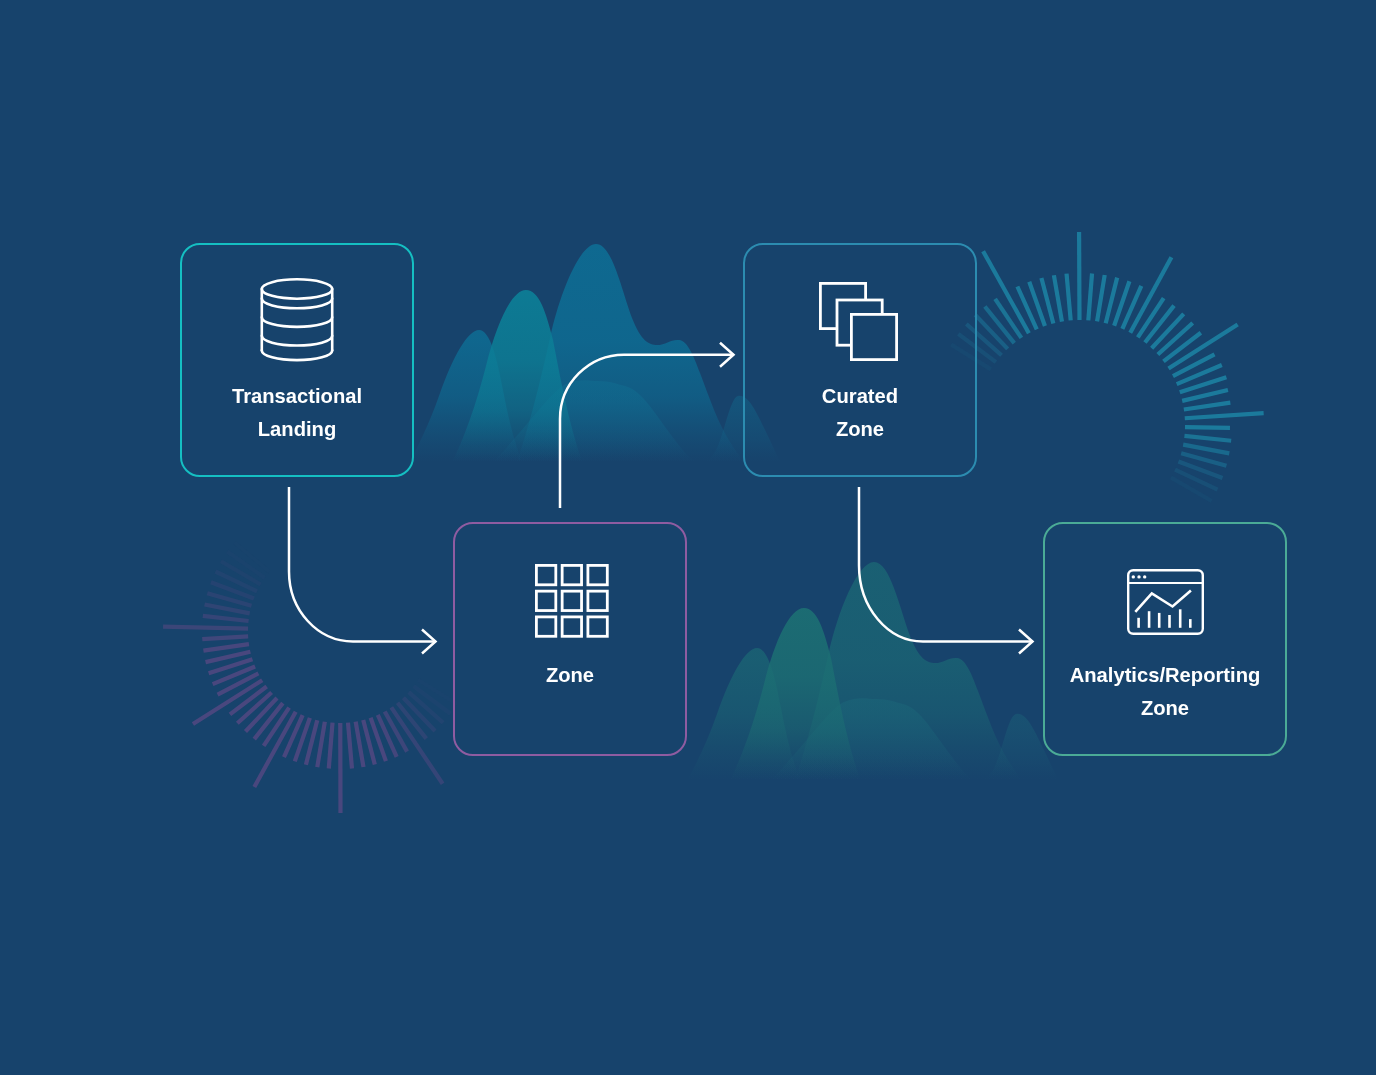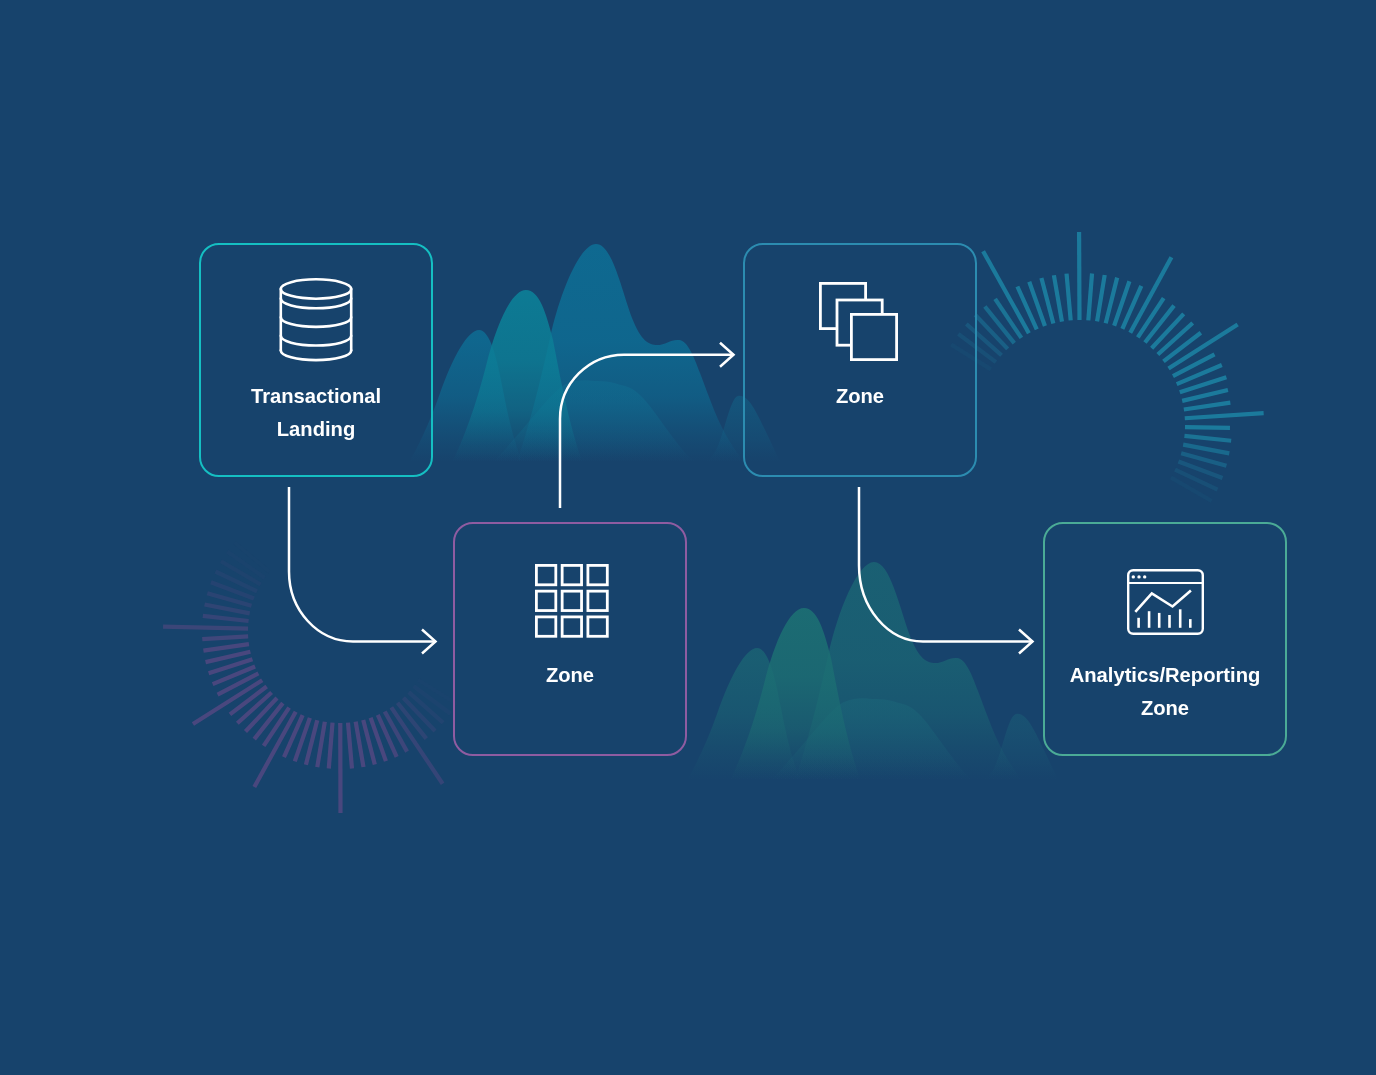--- a/index.html
+++ b/index.html
@@ -165,21 +165,21 @@
       <g>
         <path d="M 560 508 L 560 418.7 C 560 383.4 588.7 354.7 624 354.7 L 733.5 354.7" fill="none" stroke="#FFFFFF" stroke-width="2.5" stroke-linecap="butt"></path>
         <path d="M 720 342.7 L 733.5 354.7 L 720 366.7" fill="none" stroke="#FFFFFF" stroke-width="2.5" stroke-linecap="butt" stroke-linejoin="miter"></path>
       </g>
       <g>
         <path d="M 859 487 L 859 565.5 C 859 607.5 887.7 641.5 923 641.5 L 1032.5 641.5" fill="none" stroke="#FFFFFF" stroke-width="2.5" stroke-linecap="butt"></path>
         <path d="M 1019 629.5 L 1032.5 641.5 L 1019 653.5" fill="none" stroke="#FFFFFF" stroke-width="2.5" stroke-linecap="butt" stroke-linejoin="miter"></path>
       </g>
     </svg>
   <div class="layer" id="node-layer">
-      <div class="node" style="left: 180px; top: 243px; width: 234px; height: 234px; border-color: rgb(21, 191, 194); margin-left: 19px;">
+      <div class="node" style="left: 180px; top: 243px; width: 234px; height: 234px; border-color: rgb(21, 191, 194);">
         <div class="node-icon">
           <svg width="74" height="84" viewBox="0 0 74 84">
             <g fill="none" stroke="#fff" stroke-width="2.6" stroke-linecap="round">
               <ellipse cx="37" cy="11" rx="35.2" ry="9.7"></ellipse>
               <path d="M 1.8 11 V 72.4"></path>
               <path d="M 72.2 11 V 72.4"></path>
               <path d="M 1.8 72.4 a35.2 9.7 0 0 0 70.4 0"></path>
               <path d="M 1.8 20.6 a35.2 9.7 0 0 0 70.4 0"></path>
               <path d="M 1.8 39.2 a35.2 9.7 0 0 0 70.4 0"></path>
               <path d="M 1.8 57.8 a35.2 9.7 0 0 0 70.4 0"></path>
@@ -215,20 +215,21 @@
         <div class="node-icon" style="transform: translate(-2px, 1px);">
           <svg width="79" height="79" viewBox="0 0 79 79">
             <g stroke="#fff" stroke-width="2.8">
               <rect x="1.4" y="1.4" width="45.2" height="45.2" fill="none"></rect>
               <rect x="18" y="18" width="45.2" height="45.2" fill="#17436C"></rect>
               <rect x="32.4" y="32.4" width="45.2" height="45.2" fill="#17436C"></rect>
             </g>
           </svg>
         </div>
         <div class="node-label">
+          <div>Curated</div>
           <div>Zone</div>
         </div>
       </div>
       <div class="node" style="left: 1043px; top: 522px; width: 244px; height: 234px; border-color: rgb(75, 171, 150);">
         <div class="node-icon" style="transform: translate(0px, 3px);">
           <svg width="77" height="66" viewBox="0 0 77 66">
             <g fill="none" stroke="#fff" stroke-width="2.4">
               <rect x="1.2" y="1.2" width="74.6" height="63.6" rx="5"></rect>
               <path d="M1.2 14 H75.8" stroke-width="1.8"></path>
               <polyline points="8.3,42.8 24.8,24.4 45.5,37.5 63.9,21.4" stroke-width="2.6" stroke-linejoin="miter" stroke-linecap="butt"></polyline>

